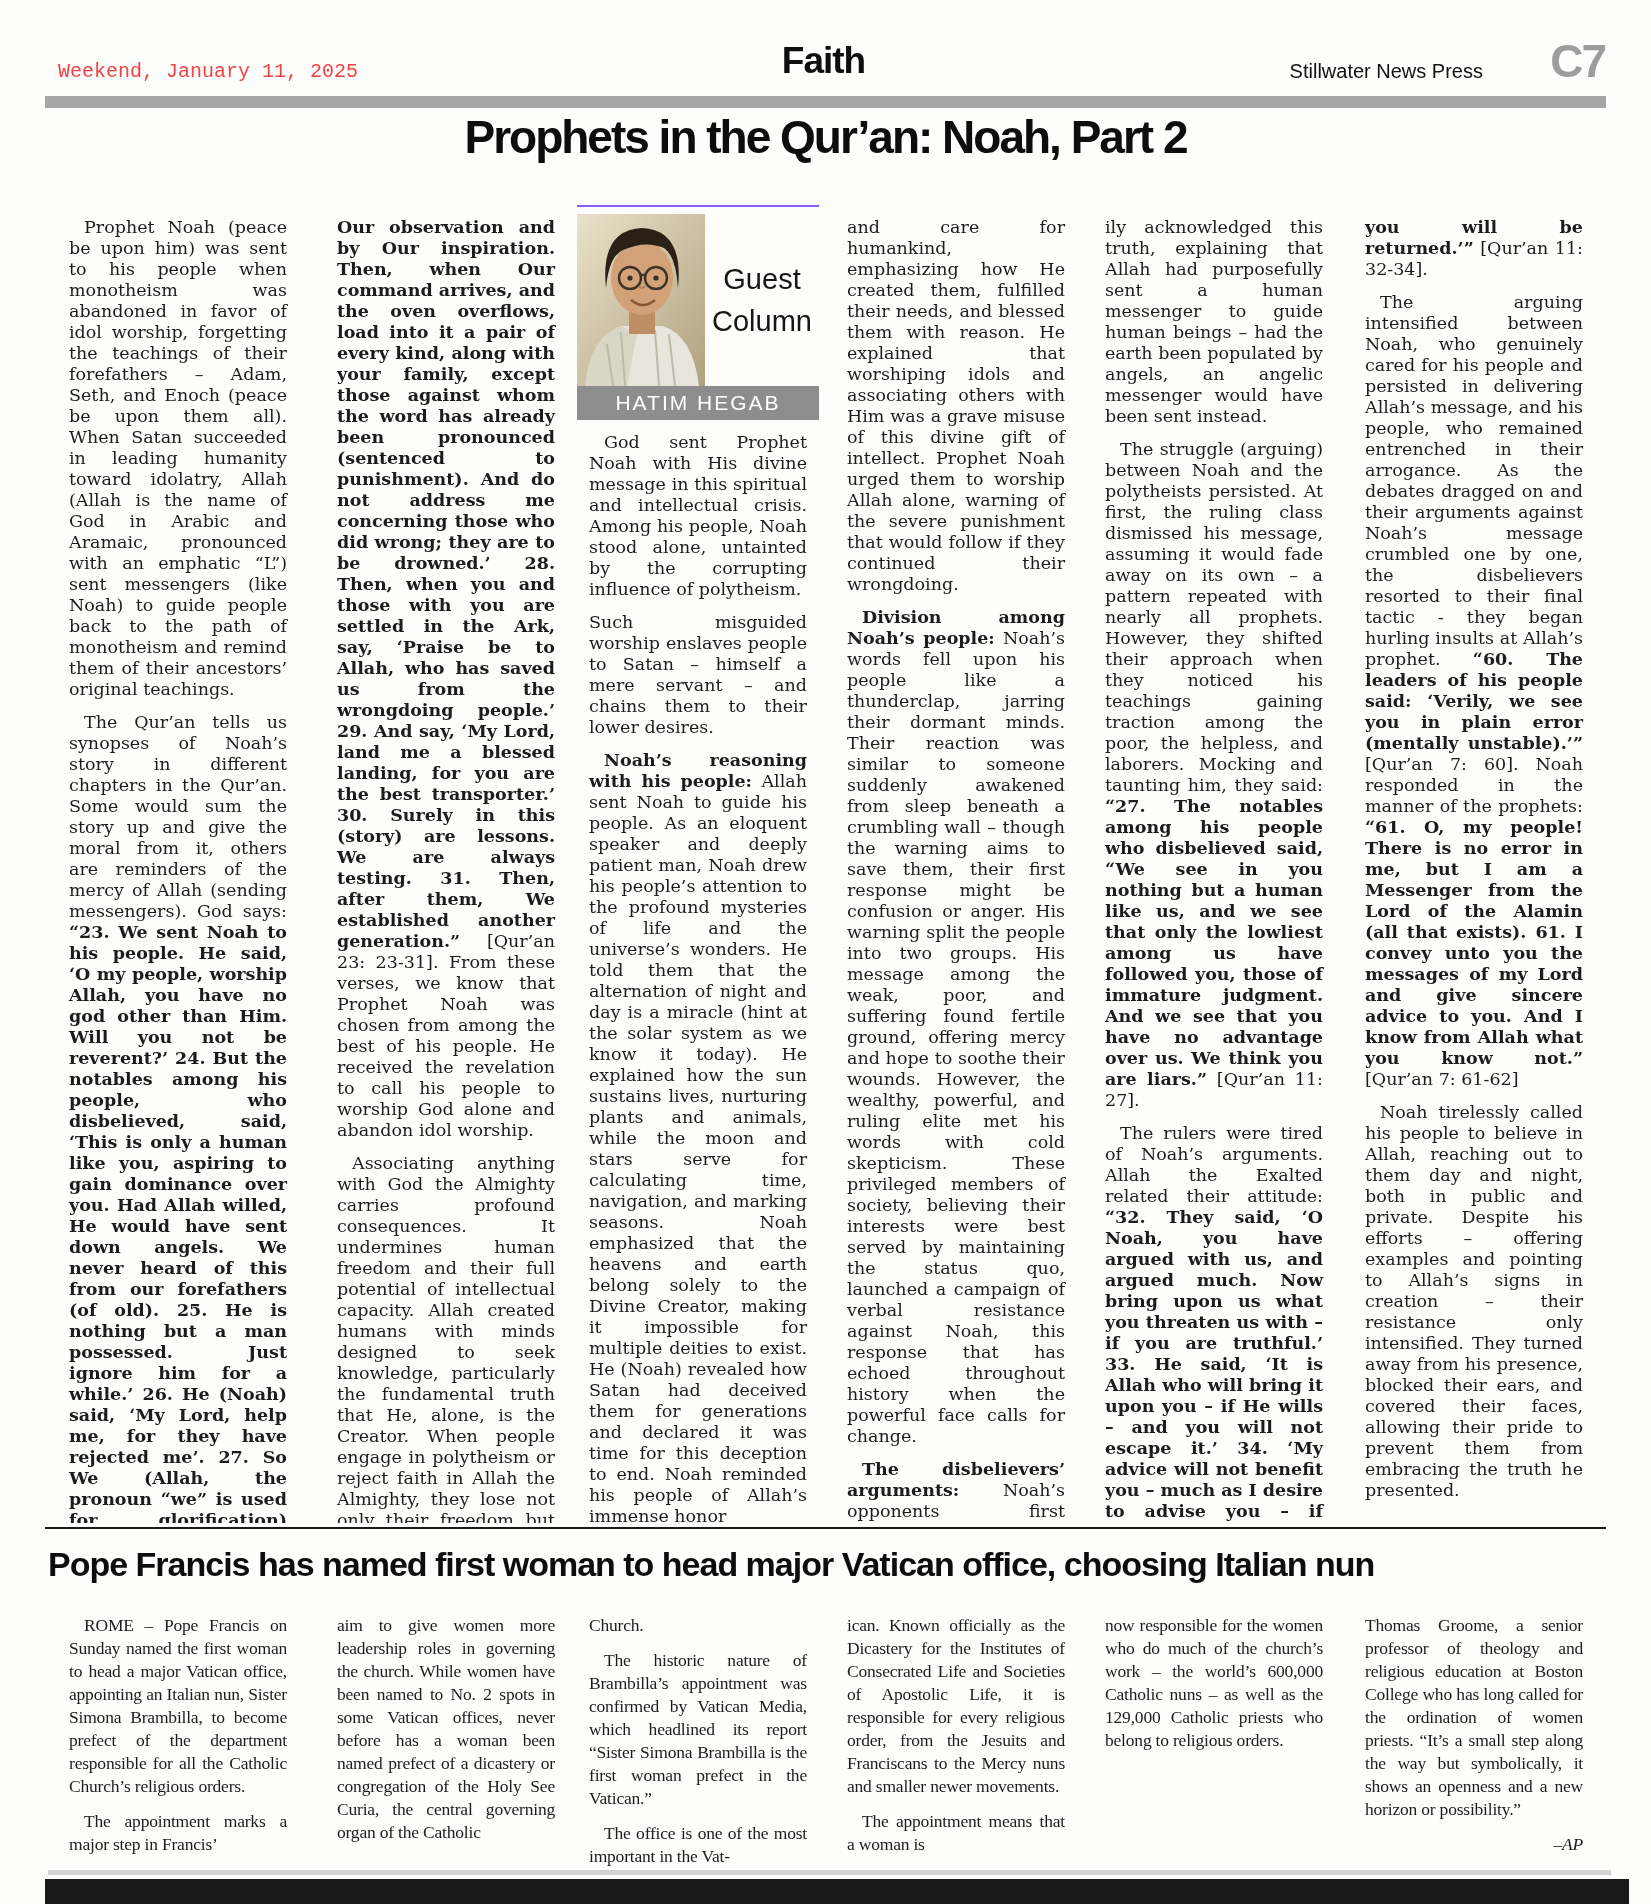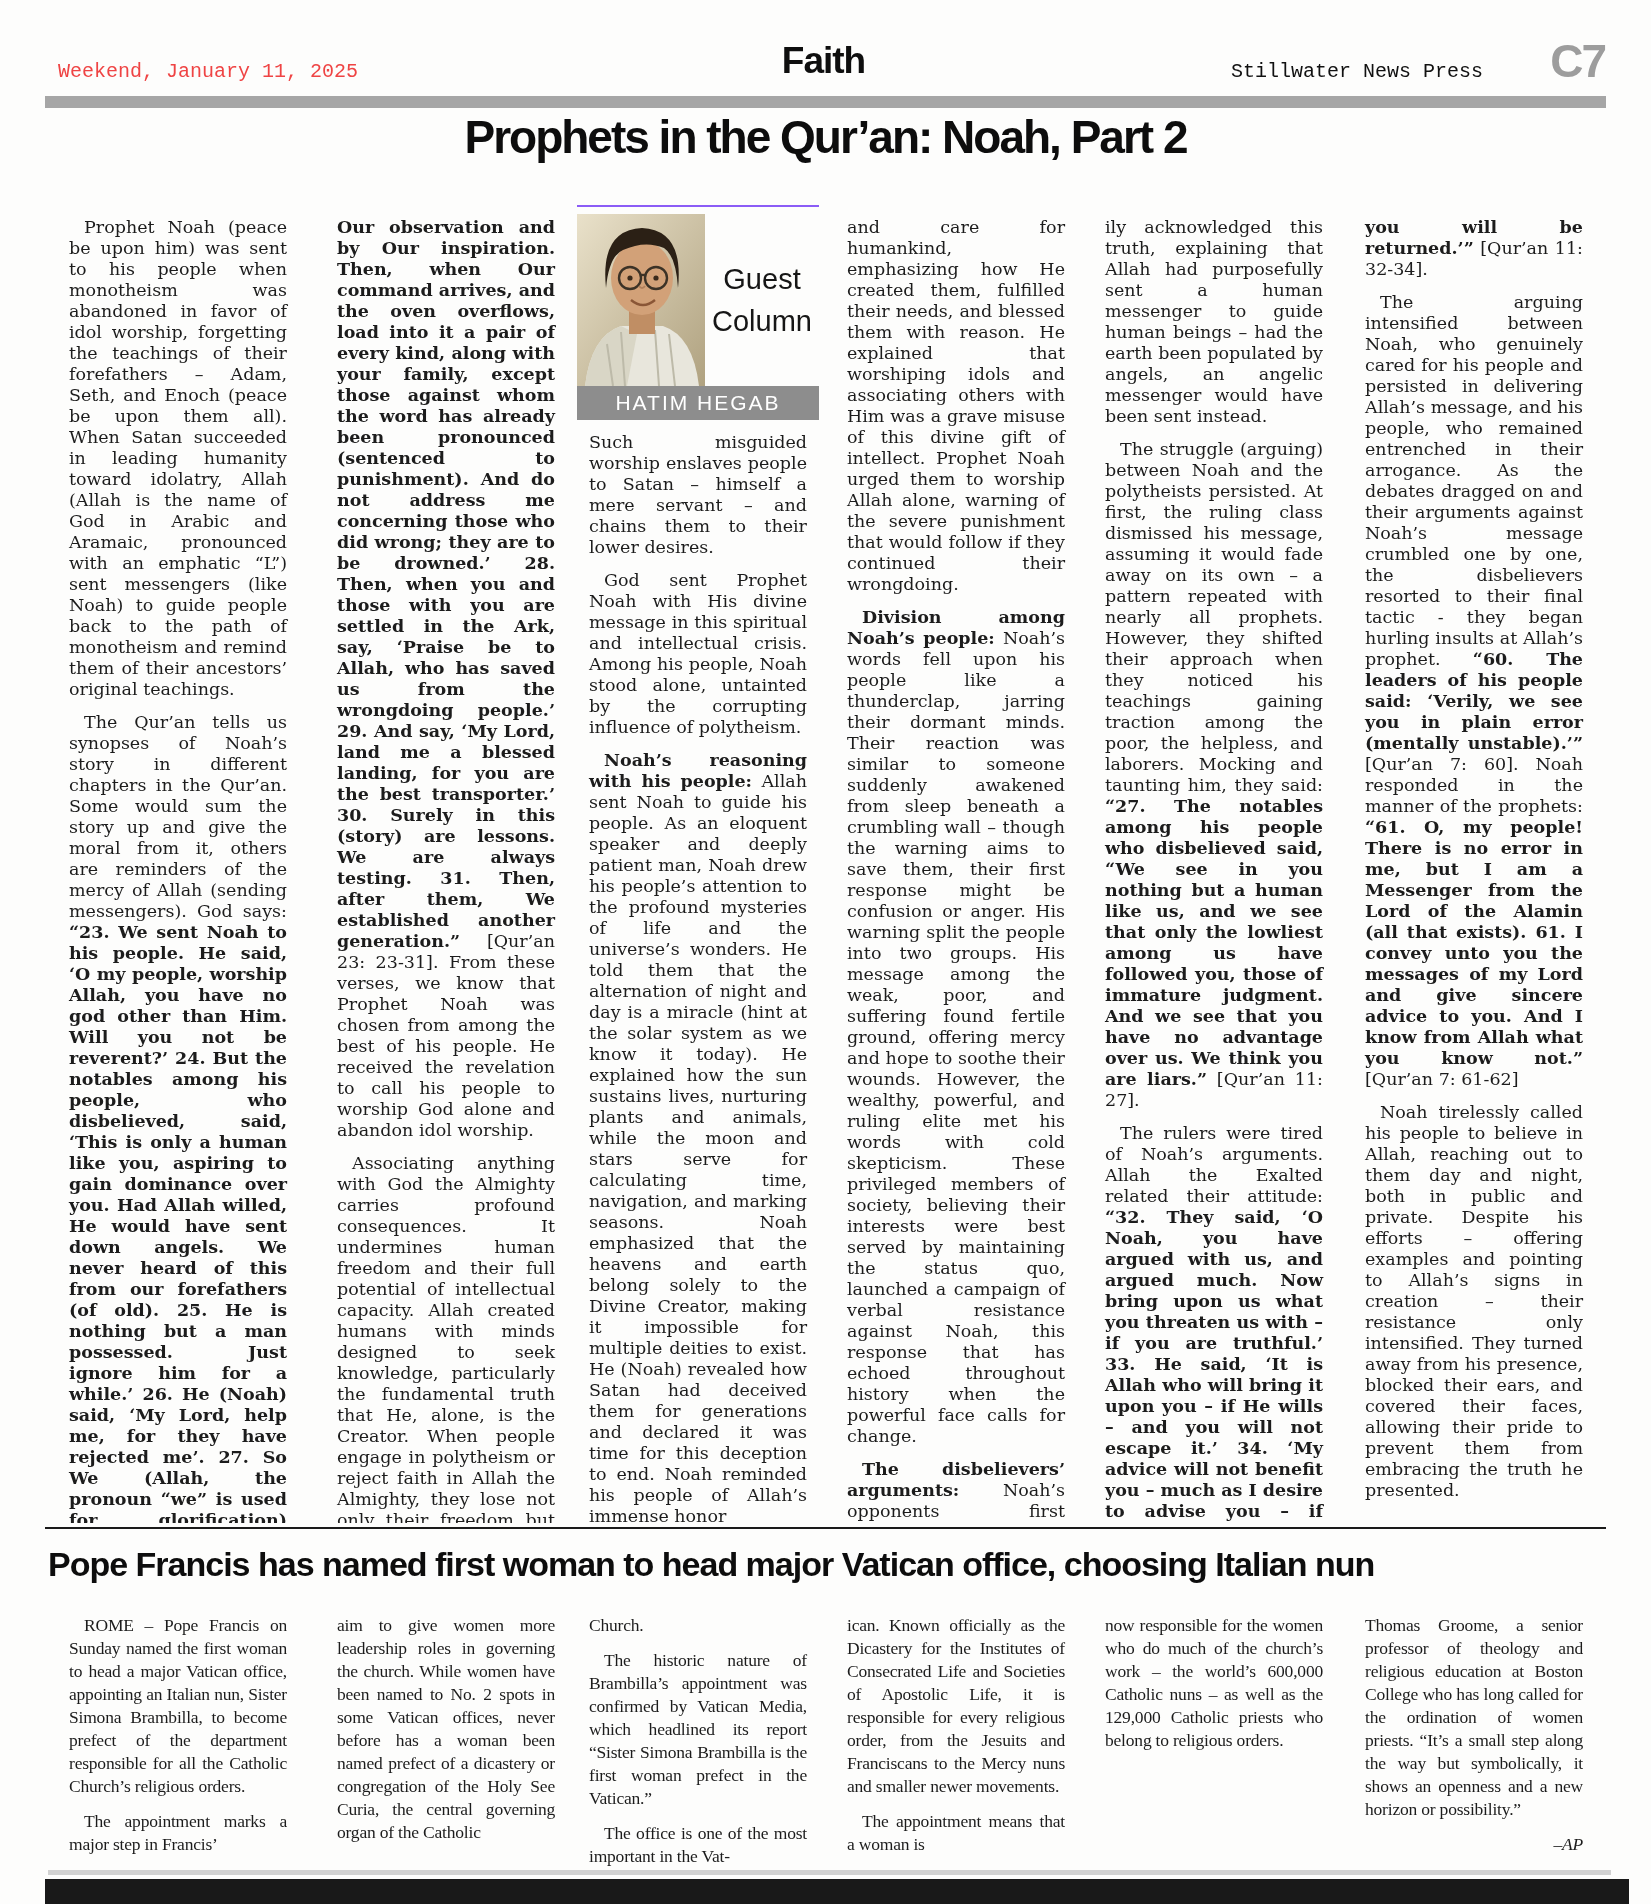--- a/index.html
+++ b/index.html
@@ -5,21 +5,21 @@
   html,body{margin:0;padding:0;background:#e9e9e9;}
   .page{position:relative;width:1651px;height:1904px;margin:0 auto;background:#fdfdfc;
         font-family:"DejaVu Serif",serif;color:#1c1c1c;overflow:hidden;}
 
   
   .hdr-date{position:absolute;left:58px;top:60px;font-family:Liberation Mono, monospace;
             font-size:20px;color:#ef4444;}
   .hdr-section{position:absolute;left:0;right:4px;top:40px;text-align:center;
                font-family:"Liberation Sans",sans-serif;font-weight:700;font-size:37px;
                letter-spacing:-1px;color:#0e0e0e;}
-  .hdr-paper{position:absolute;right:168px;top:60px;font-family:Liberation Mono, monospace;
+  .hdr-paper{position:absolute;right:168px;top:60px;font-family:Liberation Sans, sans-serif;
              font-size:20px;color:#111;}
   .hdr-pageno{position:absolute;right:46px;top:34px;font-family:"Liberation Sans",sans-serif;
               font-weight:700;font-size:46px;letter-spacing:-2px;color:var(--page_number_gray,#9d9d9d);}
   .graybar{position:absolute;left:45px;width:1561px;top:96px;height:12px;
            background:var(--header_bar,#a6a6a6);}
 
   
   .headline{position:absolute;left:45px;width:1561px;top:110px;text-align:center;
             font-family:"Liberation Sans",sans-serif;font-weight:700;font-size:46px;
             letter-spacing:-2px;color:#0d0d0d;white-space:nowrap;}
@@ -108,22 +108,22 @@
               <path d="M62 72 Q65 76 68 72" stroke="#b0805c" stroke-width="2" fill="none"></path>
             </svg>
           </div>
           <div class="guest-label">
             <div>Guest</div>
             <div>Column</div>
           </div>
         </div>
         <div class="guest-banner">HATIM HEGAB</div>
       </div>
-    <p class="para"><span class="r">Such misguided worship enslaves people to Satan – himself a mere servant – and chains them to their lower desires.</span></p>
-        <p class="para ind"><span class="r">God sent Prophet Noah with His divine message in this spiritual and intellectual crisis. Among his people, Noah stood alone, untainted by the corrupting influence of polytheism.</span></p>
+    <p class="para ind"><span class="r">God sent Prophet Noah with His divine message in this spiritual and intellectual crisis. Among his people, Noah stood alone, untainted by the corrupting influence of polytheism.</span></p>
+        <p class="para"><span class="r">Such misguided worship enslaves people to Satan – himself a mere servant – and chains them to their lower desires.</span></p>
         <p class="para ind"><span class="b">Noah’s reasoning with his people:</span><span class="r"> Allah sent Noah to guide his people. As an eloquent speaker and deeply patient man, Noah drew his people’s attention to the profound mysteries of life and the universe’s wonders. He told them that the alternation of night and day is a miracle (hint at the solar system as we know it today). He explained how the sun sustains lives, nurturing plants and animals, while the moon and stars serve for calculating time, navigation, and marking seasons. Noah emphasized that the heavens and earth belong solely to the Divine Creator, making it impossible for multiple deities to exist. He (Noah) revealed how Satan had deceived them for generations and declared it was time for this deception to end. Noah reminded his people of Allah’s immense honor</span></p>
       </div>
     <div class="col c3">
         <p class="para"><span class="r">and care for humankind, emphasizing how He created them, fulfilled their needs, and blessed them with reason. He explained that worshiping idols and associating others with Him was a grave misuse of this divine gift of intellect. Prophet Noah urged them to worship Allah alone, warning of the severe punishment that would follow if they continued their wrongdoing.</span></p>
         <p class="para ind"><span class="b">Division among Noah’s people:</span><span class="r"> Noah’s words fell upon his people like a thunderclap, jarring their dormant minds. Their reaction was similar to someone suddenly awakened from sleep beneath a crumbling wall – though the warning aims to save them, their first response might be confusion or anger. His warning split the people into two groups. His message among the weak, poor, and suffering found fertile ground, offering mercy and hope to soothe their wounds. However, the wealthy, powerful, and ruling elite met his words with cold skepticism. These privileged members of society, believing their interests were best served by maintaining the status quo, launched a campaign of verbal resistance against Noah, this response that has echoed throughout history when the powerful face calls for change.</span></p>
         <p class="para ind"><span class="b">The disbelievers’ arguments:</span><span class="r"> Noah’s opponents first challenged him by pointing out that he was merely human like themselves. Noah read-</span></p>
       </div>
     <div class="col c4">
         <p class="para"><span class="r">ily acknowledged this truth, explaining that Allah had purposefully sent a human messenger to guide human beings – had the earth been populated by angels, an angelic messenger would have been sent instead.</span></p>
         <p class="para ind"><span class="r">The struggle (arguing) between Noah and the polytheists persisted. At first, the ruling class dismissed his message, assuming it would fade away on its own – a pattern repeated with nearly all prophets. However, they shifted their approach when they noticed his teachings gaining traction among the poor, the helpless, and laborers. Mocking and taunting him, they said: </span><span class="b">“27. The notables among his people who disbelieved said, “We see in you nothing but a human like us, and we see that only the lowliest among us have followed you, those of immature judgment. And we see that you have no advantage over us. We think you are liars.”</span><span class="r"> [Qur’an 11: 27].</span></p>

